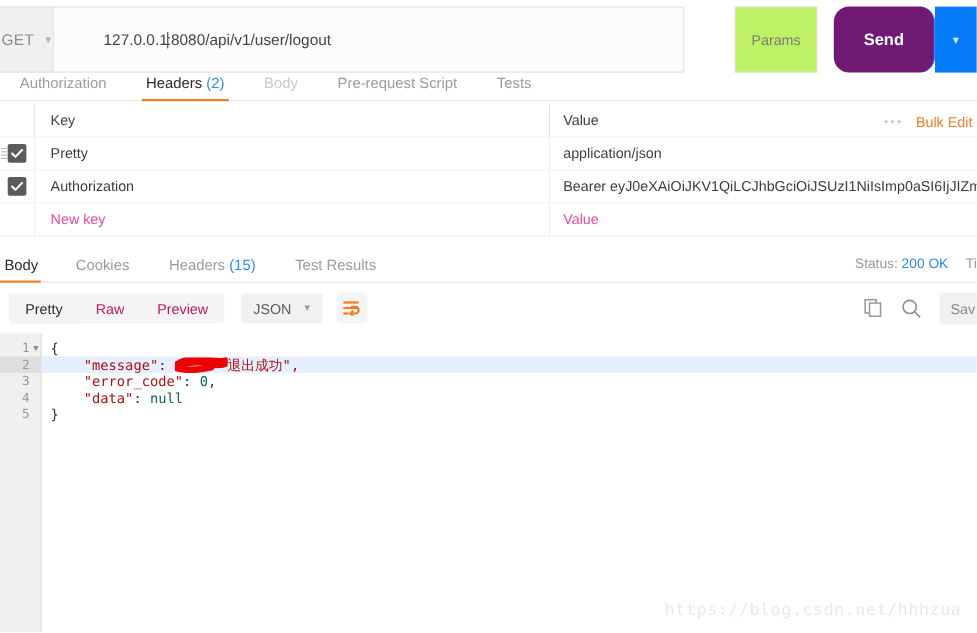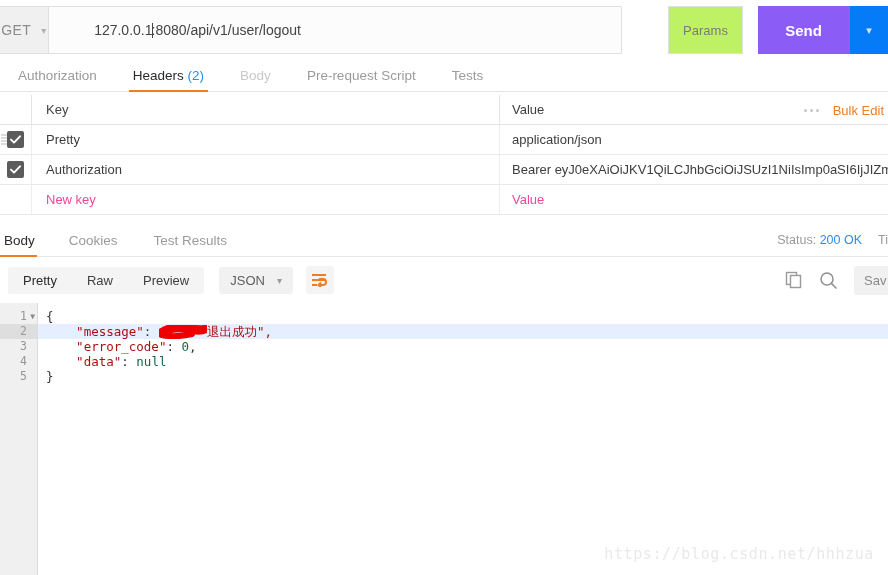--- a/index.html
+++ b/index.html
@@ -10,21 +10,21 @@
     background: #ffffff;
     font-family: "Liberation Sans", sans-serif;
     font-size: 13px;
     color: #333333;
     -webkit-font-smoothing: antialiased;
   }
   .app { position: relative; width: 888px; height: 575px; background: #fff; }
 
   
   .urlbar {
-    position: absolute; left: 0; top: 6px; width: 888px; height: 48px;
+    position: absolute; left: 0; top: 6px; width: 888px; height: 60px;
     display: flex; align-items: stretch;
   }
   .method-select {
     width: 113px; margin-left: 0;
     background: #f0f0f0;
     border: 1px solid #e0e0e0;
     border-left: none;
     display: flex; align-items: center; justify-content: center;
     gap: 10px;
     color: #8c8c8c; font-size: 14px; letter-spacing: .4px;
@@ -48,24 +48,25 @@
     margin: 0 -1px;
   }
   .params-btn {
     flex: 0 0 75px;
     background: #bef264; border: 1px solid #e0e0e0;
     display: flex; align-items: center; justify-content: center;
     color: #7a7a7a; font-size: 13px; cursor: pointer; margin-left: 46px;
   }
   .send-wrap { display: flex; margin-left: 15px; }
   .send-btn {
-    width: 92px; background: #8b5cf6; color: #fff;
+    width: 92px; background: #701a75; color: #fff;
     display: flex; align-items: center; justify-content: center;
     font-size: 15px; font-weight: bold; cursor: pointer;
     border-right: 1px solid #2f92f8;
+    border-radius: 14px;
   }
   .send-caret {
     width: 38px; background: #067bf7; color: #cfe4fb;
     display: flex; align-items: center; justify-content: center;
     font-size: 11px; cursor: pointer;
   }
 
   
   .req-tabs {
     position: absolute; left: 0; top: 60px; width: 888px; height: 32px;
@@ -156,21 +157,21 @@
   
   .body-toolbar {
     position: absolute; left: 0; top: 258px; width: 888px; height: 44px;
     display: flex; align-items: center; padding: 0 8px;
   }
   .seg {
     display: flex; background: #f4f4f4; border-radius: 3px; overflow: hidden;
     margin-left: 0;
   }
   .seg div {
-    padding: 6px 15px; font-size: 13px; color: #404040; cursor: pointer;
+    padding: 6px 15px; font-size: 13px; color: #be185d; cursor: pointer;
   }
   .seg div.active { color: #2b2b2b; background: #f4f4f4; }
   .fmt-select {
     margin-left: 15px; background: #f1f1f1; border-radius: 3px;
     padding: 6px 11px; font-size: 13px; color: #5e5e5e;
     display: flex; align-items: center; gap: 12px; cursor: pointer;
   }
   .fmt-select .caret { color: #9c9c9c; font-size: 10px; }
   .wrap-btn {
     margin-left: 13px; width: 28px; height: 28px; background: #f4f4f4;
@@ -320,20 +321,21 @@
       </div>
       <div class="val-col">
         <span class="ph">Value</span>
       </div>
     </div>
   </div>
 
   <div class="resp-tabs" id="resp-tabs">
     <div class="rtab active"><span>Body</span></div>
       <div class="rtab"><span>Cookies</span></div>
+      <div class="rtab"><span>Headers</span><span class="count"> (15)</span></div>
       <div class="rtab"><span>Test Results</span></div>
       <div class="status-area">
       <span>
         <span>Status:</span>
         <span class="val">200 OK</span>
       </span>
       <span>Ti</span>
     </div>
   </div>
 

